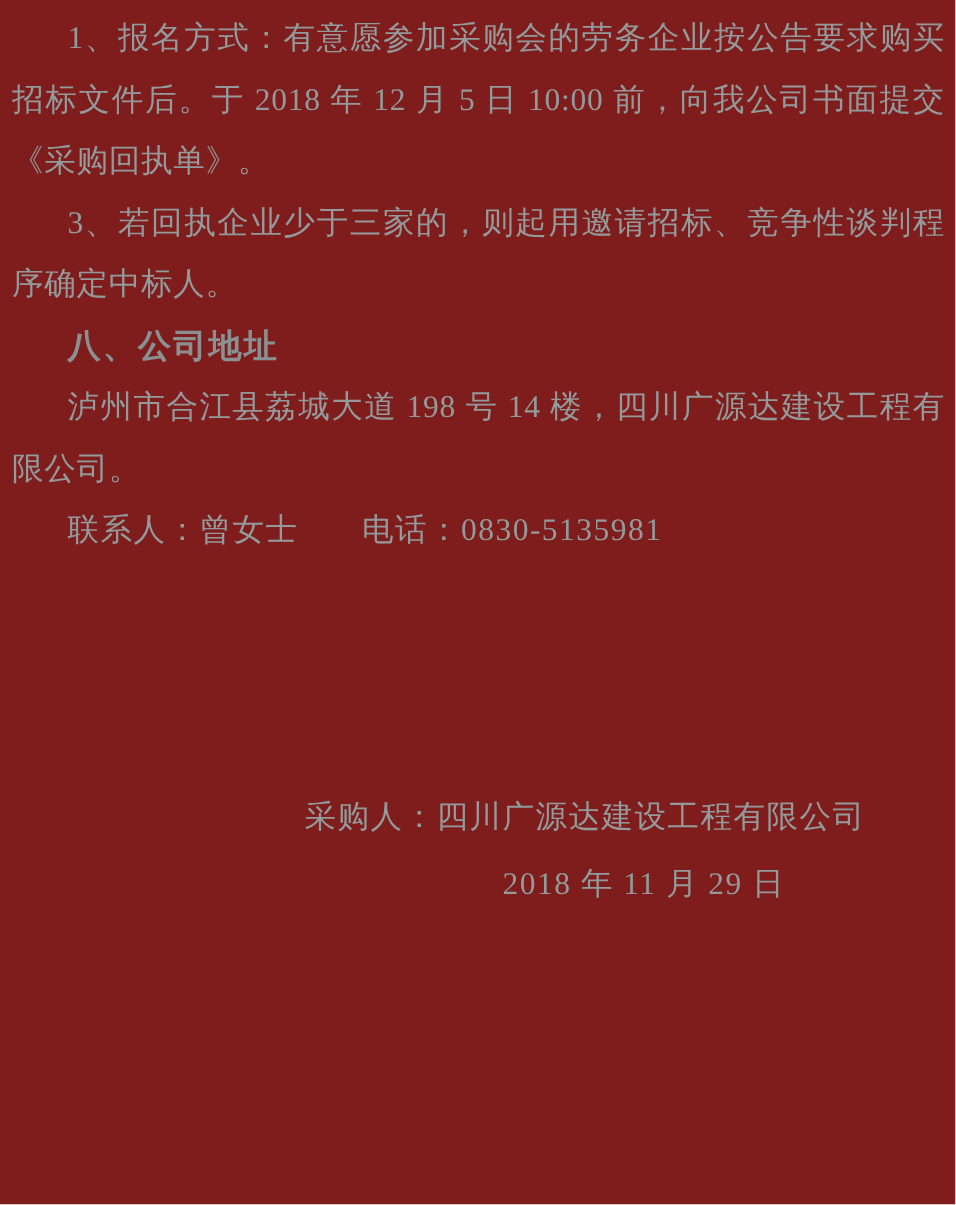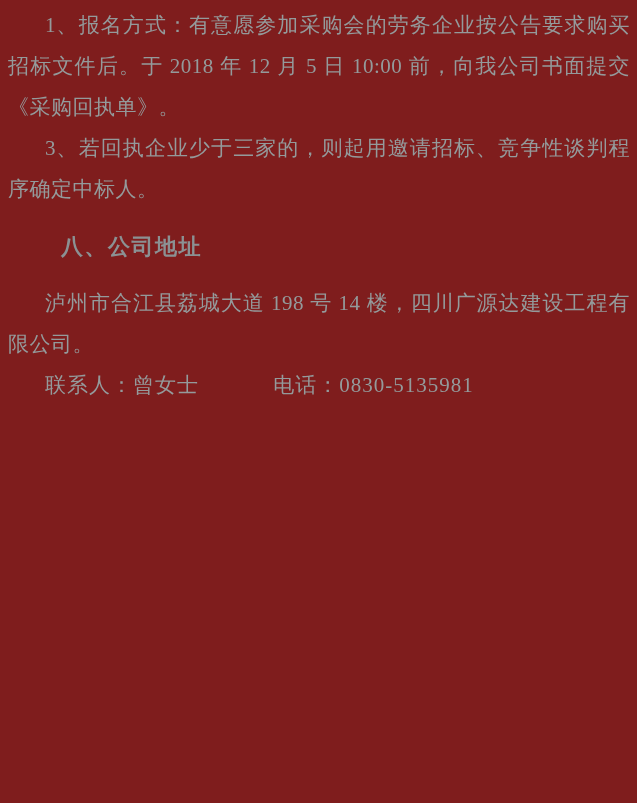--- a/index.html
+++ b/index.html
@@ -21,39 +21,39 @@
   }
   .body-para {
     margin: 0;
     font-size: 21px;
     line-height: 41px;
     letter-spacing: 0.5px;
     text-align: justify;
     text-indent: 37px;
   }
   .section-heading {
-    margin: 16px;
+    margin: 0;
     font-family: "Liberation Sans", "DejaVu Sans", sans-serif;
     font-weight: bold;
     font-size: 22px;
     line-height: 41px;
     letter-spacing: 1.5px;
     color: #8b9193;
     text-indent: 37px;
   }
   .contact-line {
     margin: 0;
     font-size: 21px;
     line-height: 41px;
     letter-spacing: 1px;
     text-indent: 37px;
     white-space: nowrap;
   }
   .contact-phone {
-    margin-left: 68px;
+    margin-left: 36px;
   }
   .signature-block {
     margin-top: 150px;
   }
   .signature-buyer {
     margin: 0;
     padding-left: 195px;
     font-size: 21px;
     line-height: 41px;
     letter-spacing: 1px;
@@ -80,14 +80,18 @@
 
   <h2 class="section-heading">八、公司地址</h2>
 
   <p class="body-para">泸州市合江县荔城大道 198 号 14 楼，四川广源达建设工程有限公司。</p>
 
   <p class="contact-line">
     <span class="contact-person">联系人：曾女士</span>
     <span class="contact-phone">电话：0830-5135981</span>
   </p>
 
+  <div class="signature-block">
+    <p class="signature-buyer">采购人：四川广源达建设工程有限公司</p>
+    <p class="signature-date">2018 年 11 月 29 日</p>
+  </div>
 
 </div>
 
 </body></html>

